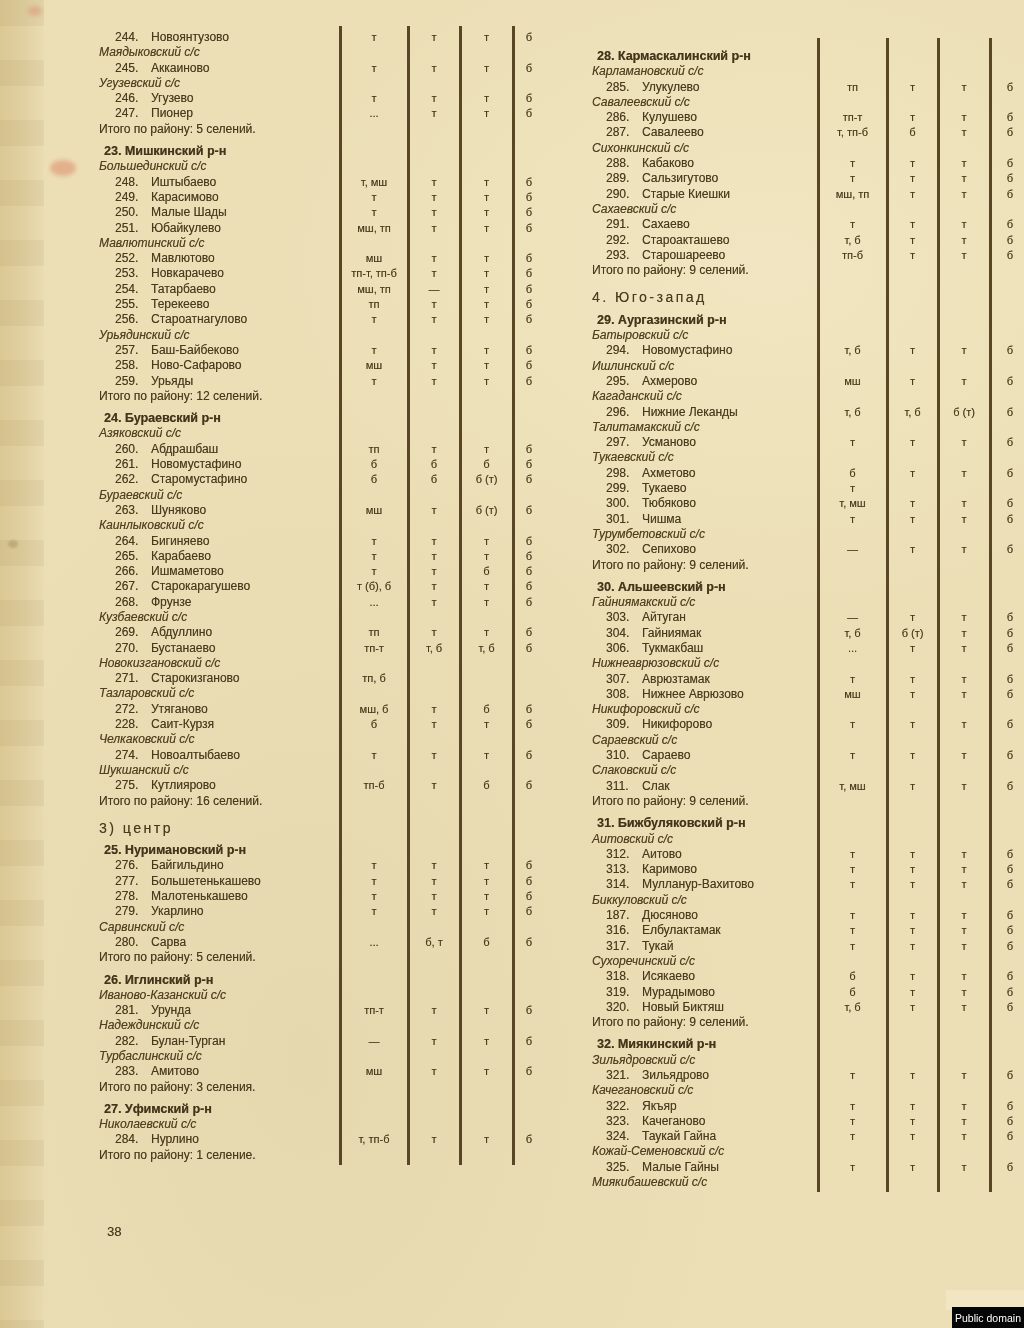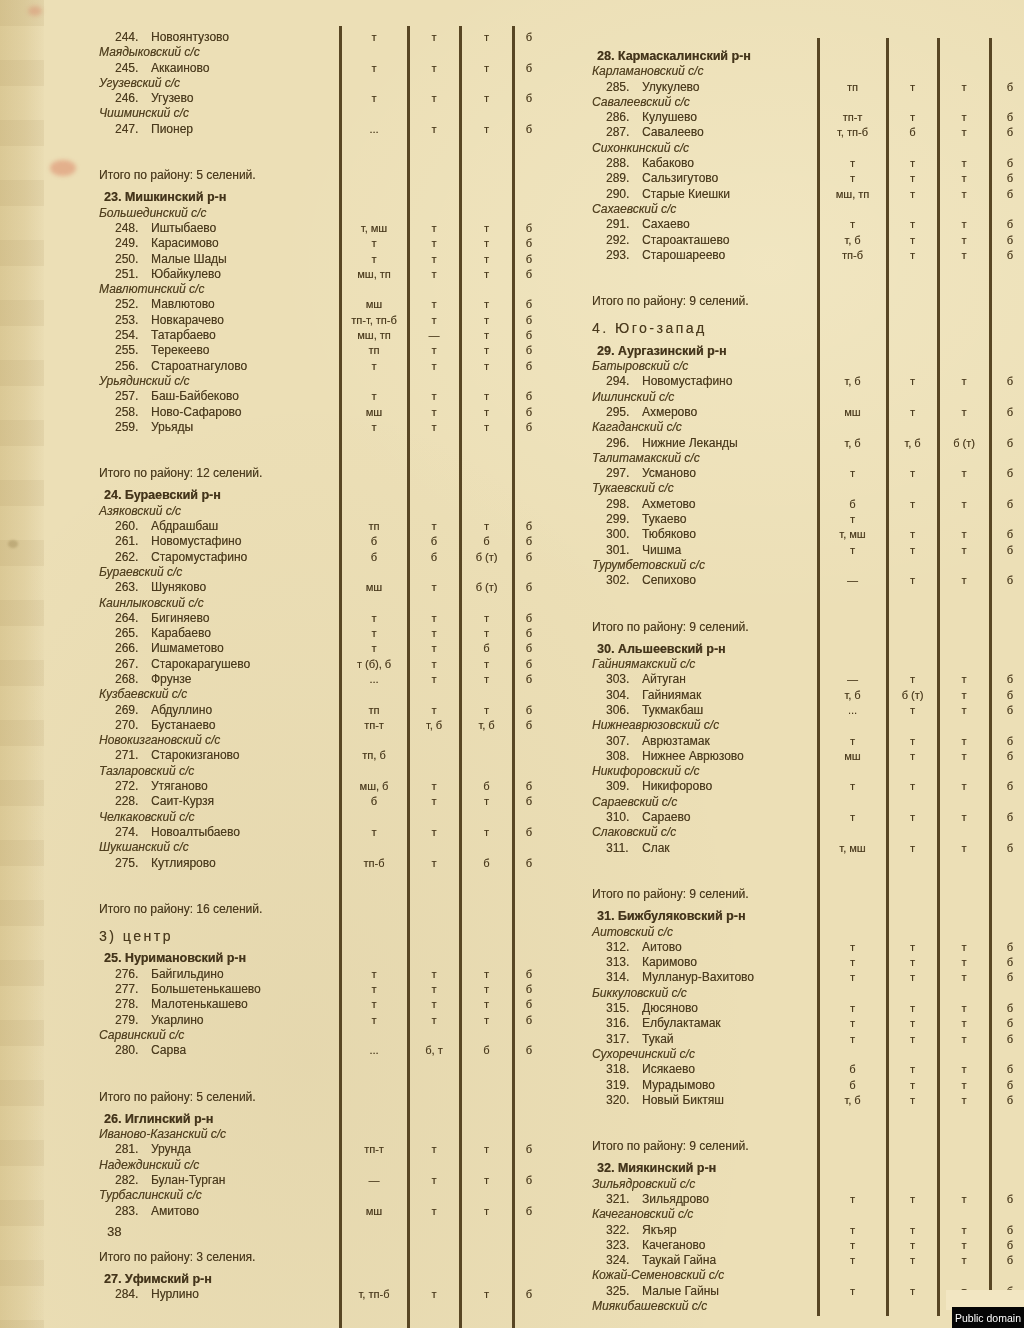--- a/index.html
+++ b/index.html
@@ -47,21 +47,21 @@
   .cell-name{padding-left:20px;font-size:12px;white-space:nowrap;
     text-shadow:0.2px 0.2px 0.4px rgba(74,58,29,0.55);}
   .tbl-right .cell-name{padding-left:18px;}
   .num{display:inline-block;min-width:36px;}
   .cell-mark{text-align:center;font-size:11px;white-space:nowrap;
     text-shadow:0.2px 0.2px 0.4px rgba(74,58,29,0.5);}
   .cell-full{grid-column:1 / -1;font-size:12px;white-space:nowrap;
     text-shadow:0.2px 0.2px 0.4px rgba(74,58,29,0.55);}
 
   .row-selsovet .cell-full{font-style:italic;padding-left:4px;color:#51401f;}
-  .row-total    .cell-full{padding-left:4px;margin-top:31px;}
+  .row-total    .cell-full{padding-left:4px;}
   .row-district{margin-top:7px;}
   .row-district .cell-full{font-weight:bold;font-size:12.5px;padding-left:9px;color:#43341a;
     text-shadow:0.3px 0.3px 0.4px rgba(67,52,26,0.6);}
   .row-group{margin-top:12px;margin-bottom:4px;}
   .row-group .cell-full{letter-spacing:2.5px;font-size:14px;padding-left:4px;}
 
   .page-number{position:absolute;left:107px;top:1224px;font-size:13px;
     text-shadow:0.2px 0.2px 0.4px rgba(74,58,29,0.55);}
 
   .badge-patch{position:absolute;right:0;bottom:18px;width:78px;height:20px;background:#f2e6c2;}
@@ -108,23 +108,20 @@
         <div class="row row-selsovet">
           <div class="cell-full">Угузевский с/с</div>
         </div>
         <div class="row row-village">
           <div class="cell-name"><span class="num">246.</span><span>Угузево</span></div>
           <div class="cell-mark">т</div>
           <div class="cell-mark">т</div>
           <div class="cell-mark">т</div>
           <div class="cell-mark">б</div>
         </div>
-        <div class="row row-selsovet">
-          <div class="cell-full">Чишминский с/с</div>
-        </div>
         <div class="row row-village">
           <div class="cell-name"><span class="num">247.</span><span>Пионер</span></div>
           <div class="cell-mark">...</div>
           <div class="cell-mark">т</div>
           <div class="cell-mark">т</div>
           <div class="cell-mark">б</div>
         </div>
         <div class="row row-total">
           <div class="cell-full">Итого по району: 5 селений.</div>
         </div>
@@ -447,20 +444,23 @@
           <div class="cell-mark">мш</div>
           <div class="cell-mark">т</div>
           <div class="cell-mark">т</div>
           <div class="cell-mark">б</div>
         </div>
         <div class="row row-total">
           <div class="cell-full">Итого по району: 3 селения.</div>
         </div>
         <div class="row row-district">
           <div class="cell-full">27. Уфимский р-н</div>
+        </div>
+        <div class="row row-selsovet">
+          <div class="cell-full">Николаевский с/с</div>
         </div>
         <div class="row row-village">
           <div class="cell-name"><span class="num">284.</span><span>Нурлино</span></div>
           <div class="cell-mark">т, тп-б</div>
           <div class="cell-mark">т</div>
           <div class="cell-mark">т</div>
           <div class="cell-mark">б</div>
         </div>
         <div class="row row-total">
           <div class="cell-full">Итого по району: 1 селение.</div>
@@ -748,21 +748,21 @@
           <div class="cell-name"><span class="num">314.</span><span>Мулланур-Вахитово</span></div>
           <div class="cell-mark">т</div>
           <div class="cell-mark">т</div>
           <div class="cell-mark">т</div>
           <div class="cell-mark">б</div>
         </div>
         <div class="row row-selsovet">
           <div class="cell-full">Биккуловский с/с</div>
         </div>
         <div class="row row-village">
-          <div class="cell-name"><span class="num">315.</span><span>Дюсяново</span></div>
+          <div class="cell-name"><span class="num">187.</span><span>Дюсяново</span></div>
           <div class="cell-mark">т</div>
           <div class="cell-mark">т</div>
           <div class="cell-mark">т</div>
           <div class="cell-mark">б</div>
         </div>
         <div class="row row-village">
           <div class="cell-name"><span class="num">316.</span><span>Елбулактамак</span></div>
           <div class="cell-mark">т</div>
           <div class="cell-mark">т</div>
           <div class="cell-mark">т</div>

